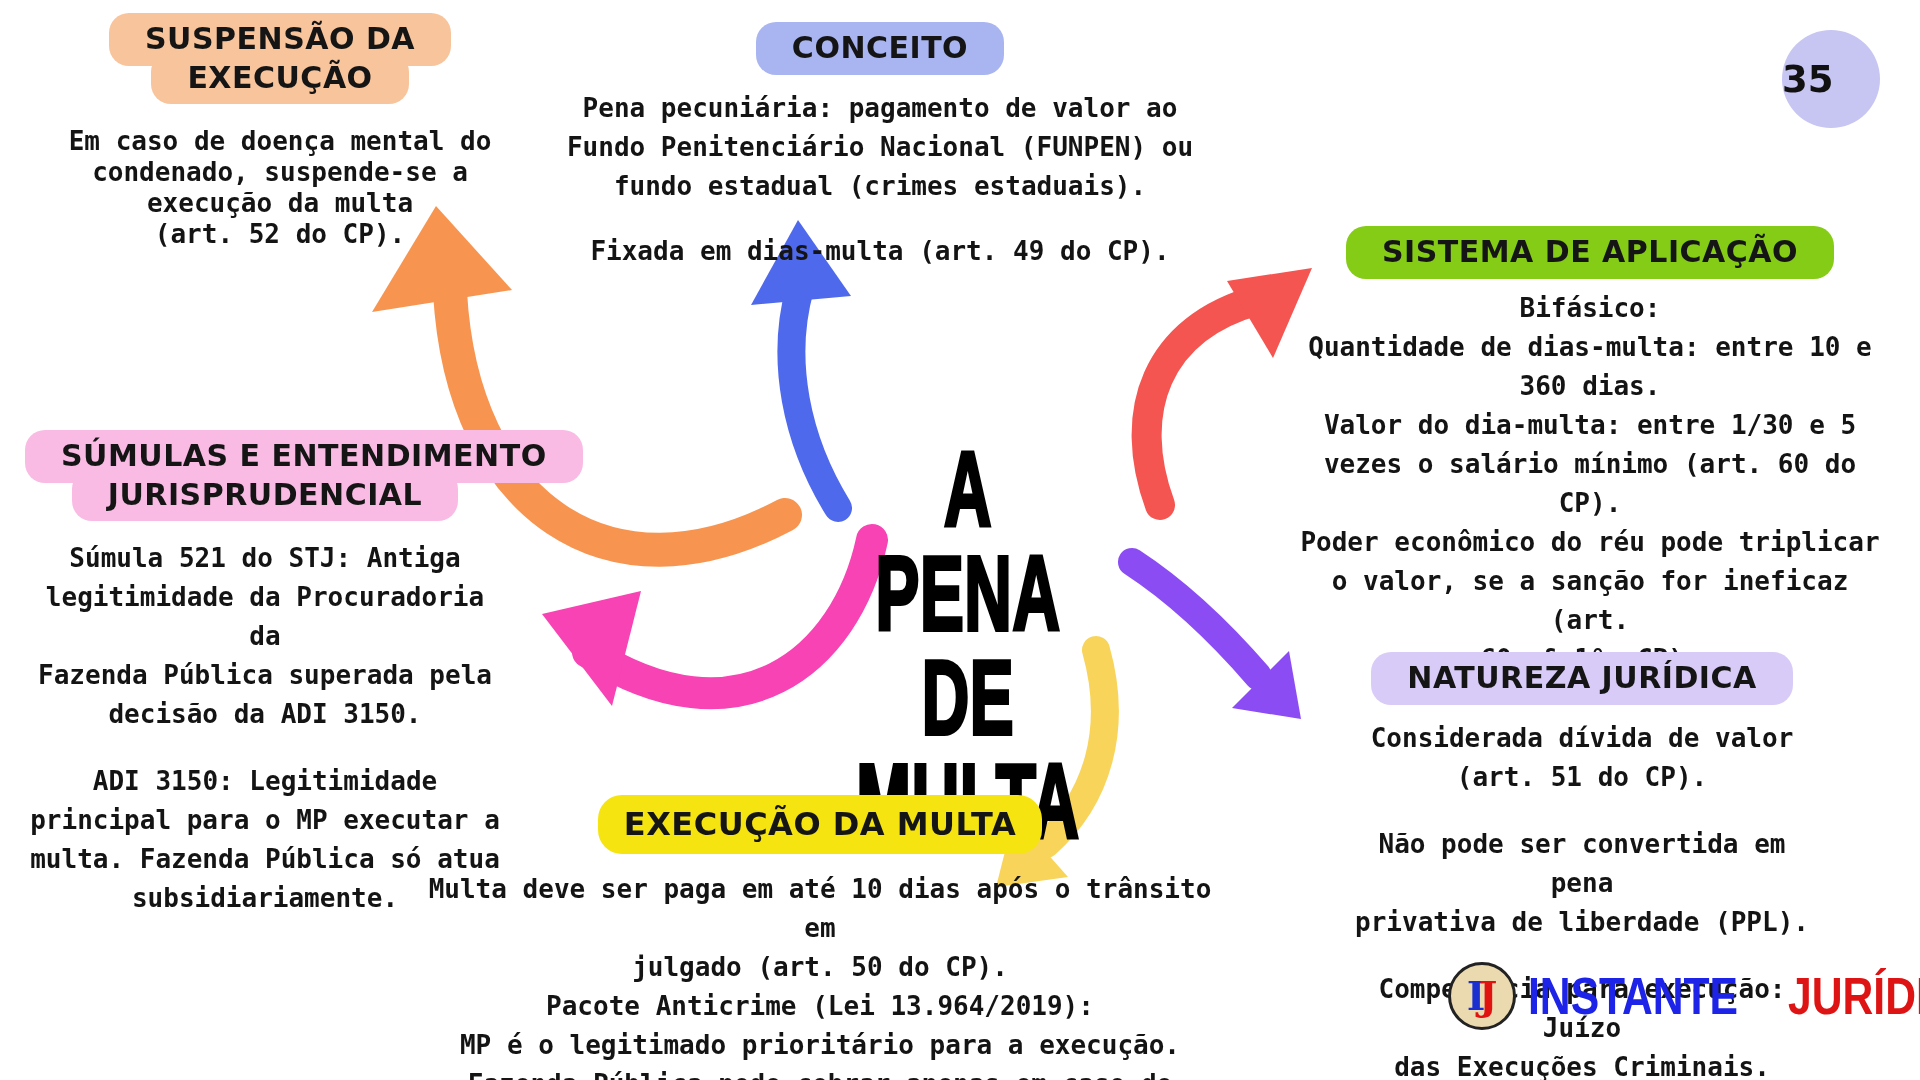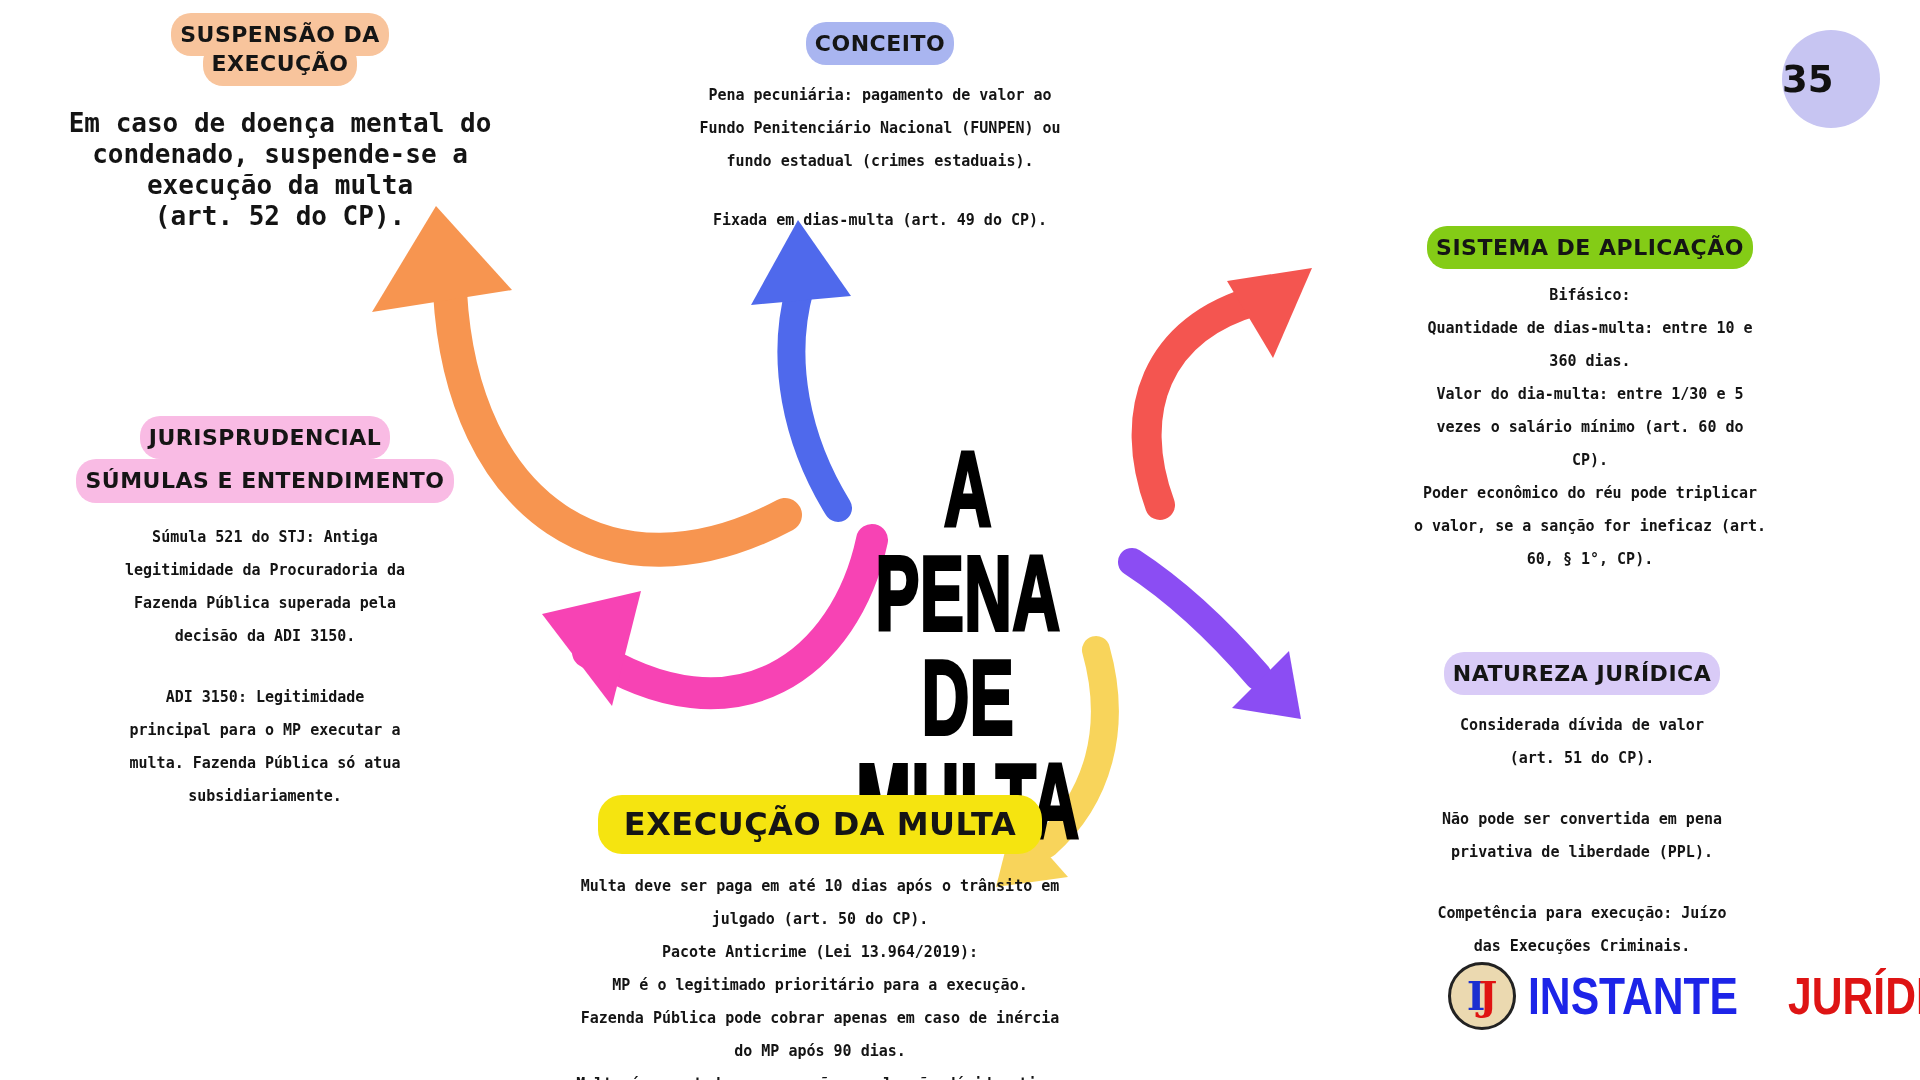--- a/index.html
+++ b/index.html
@@ -5,27 +5,27 @@
   html,body{margin:0;padding:0;background:#ffffff;}
   .canvas{
     position:relative;width:1920px;height:1080px;background:#ffffff;overflow:hidden;
     font-family:"DejaVu Sans Mono","Liberation Mono",monospace;color:#121212;
   }
   .arrows{position:absolute;left:0;top:0;width:1920px;height:1080px;pointer-events:none;}
   .section{position:absolute;text-align:center;}
   .pill{
     display:block;width:max-content;margin:0 auto;
     font-family:"DejaVu Sans","Liberation Sans",sans-serif;
-    font-weight:bold;font-size:22px;line-height:1.15;letter-spacing:.5px;
-    color:#151515;padding:9px 9px;border-radius:20px;white-space:nowrap;
+    font-weight:bold;font-size:30px;line-height:1.15;letter-spacing:.5px;
+    color:#151515;padding:9px 36px;border-radius:20px;white-space:nowrap;
   }
   .stack{margin-top:-14px;}
   .bodytext{
     font-family:"DejaVu Sans Mono","Liberation Mono",monospace;
-    font-weight:bold;font-size:15px;line-height:33px;letter-spacing:0;
+    font-weight:bold;font-size:26px;line-height:39px;letter-spacing:0;
     color:#141414;white-space:pre-line;text-align:center;
   }
   .bodytext.lg{font-size:26px;line-height:31px;}
   .title{
     position:absolute;left:768px;top:438px;width:400px;text-align:center;
     font-family:"Liberation Sans","DejaVu Sans",sans-serif;font-weight:bold;
     font-size:106px;line-height:.98;color:#000;letter-spacing:1px;
     transform:scaleX(.62);-webkit-text-stroke:4px #000;
   }
   .badge{
@@ -108,22 +108,22 @@
 360 dias.
 Valor do dia-multa: entre 1/30 e 5
 vezes o salário mínimo (art. 60 do
 CP).
 Poder econômico do réu pode triplicar
 o valor, se a sanção for ineficaz (art.
 60, § 1°, CP).</div>
   </div>
 
   <div class="section" style="left:25px;top:430px;width:480px;">
+    <div class="pill" style="background: rgb(249, 187, 228);">SÚMULAS E ENTENDIMENTO</div>
     <div class="pill stack" style="background: rgb(249, 187, 228);">JURISPRUDENCIAL</div>
-    <div class="pill" style="background: rgb(249, 187, 228);">SÚMULAS E ENTENDIMENTO</div>
     <div class="bodytext" style="margin-top:18px;">Súmula 521 do STJ: Antiga
 legitimidade da Procuradoria da
 Fazenda Pública superada pela
 decisão da ADI 3150.</div>
     <div class="bodytext" style="margin-top:28px;">ADI 3150: Legitimidade
 principal para o MP executar a
 multa. Fazenda Pública só atua
 subsidiariamente.</div>
   </div>
 

